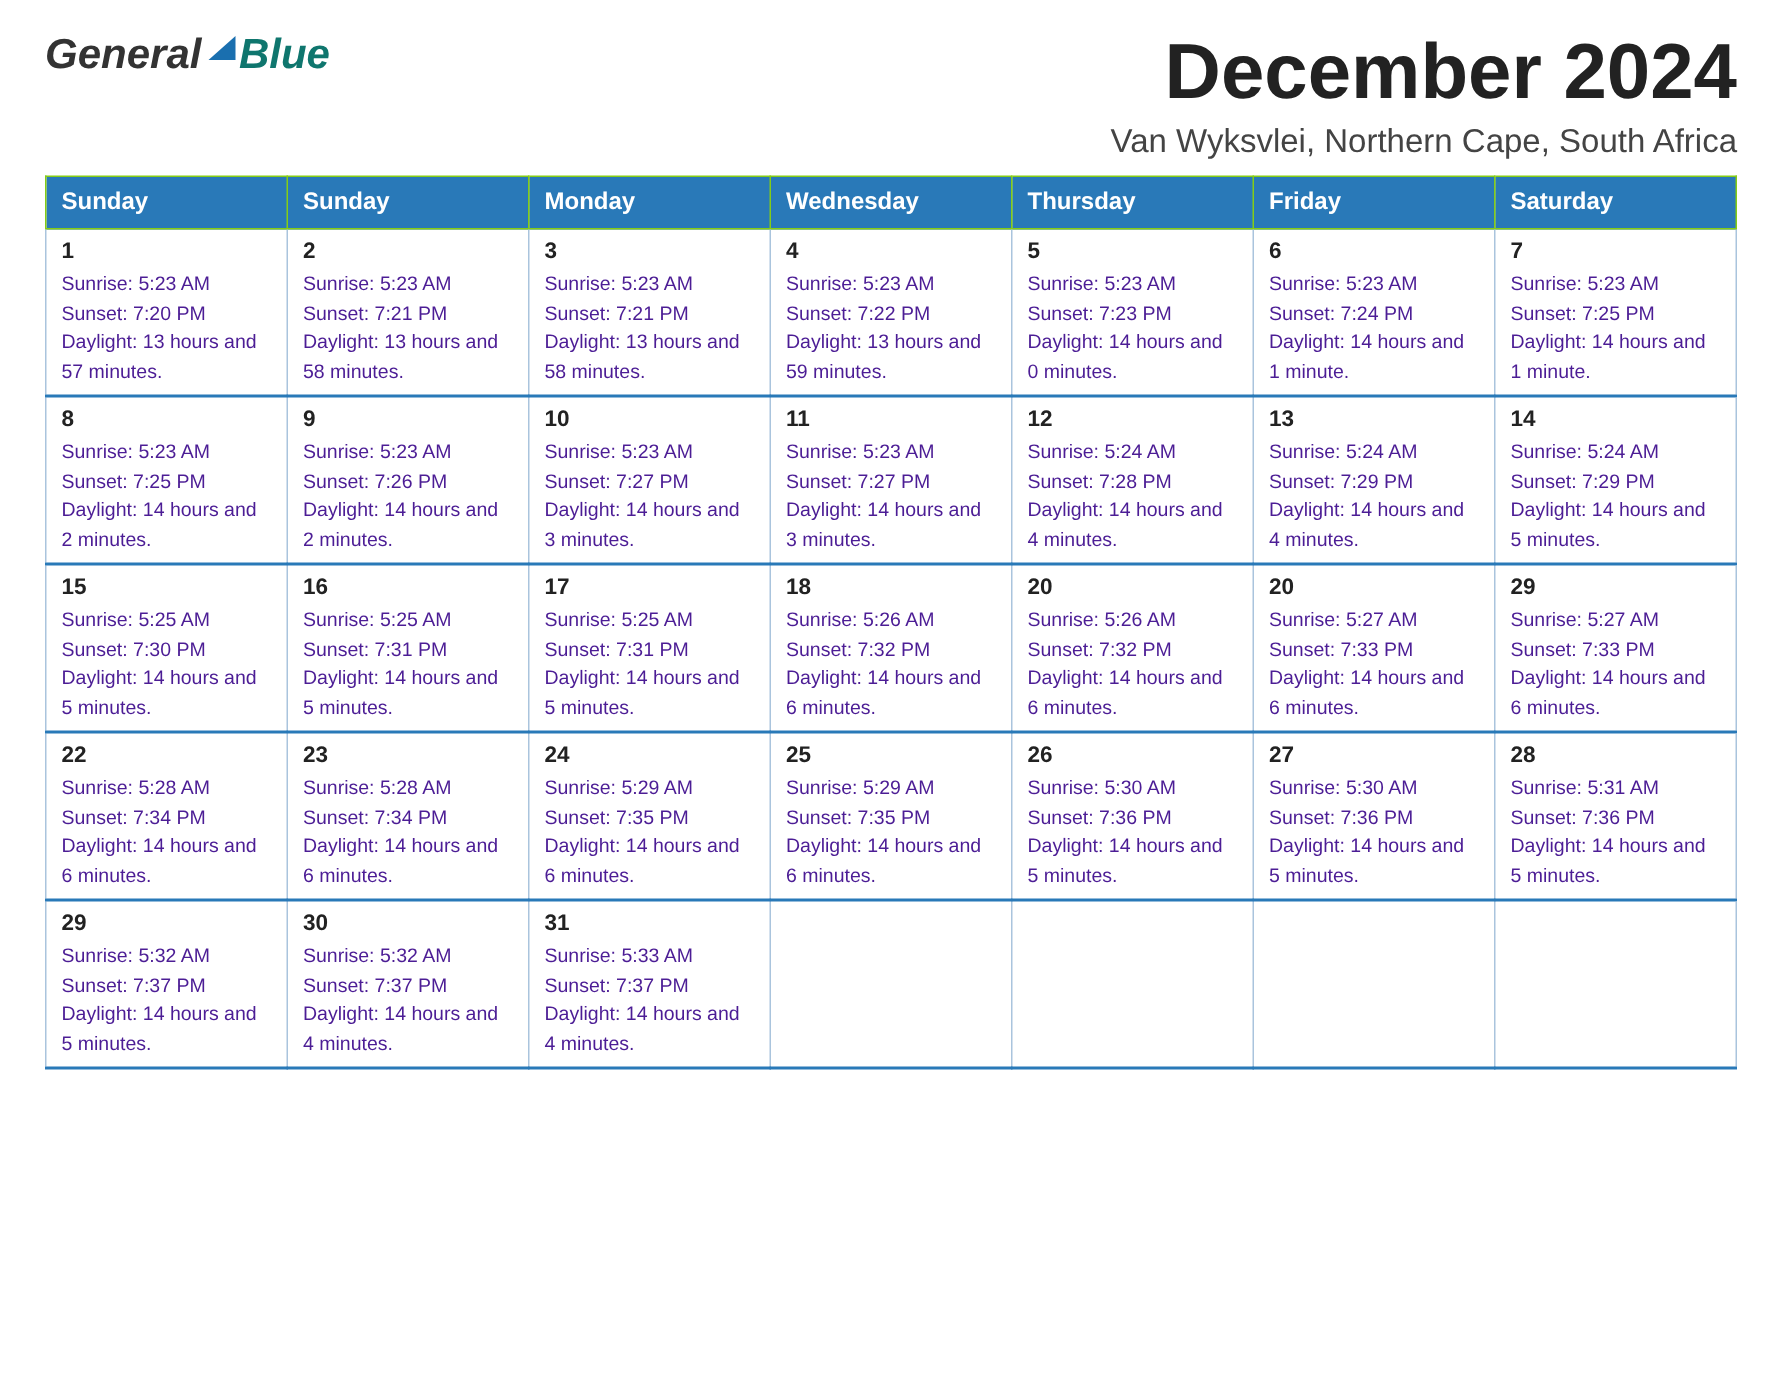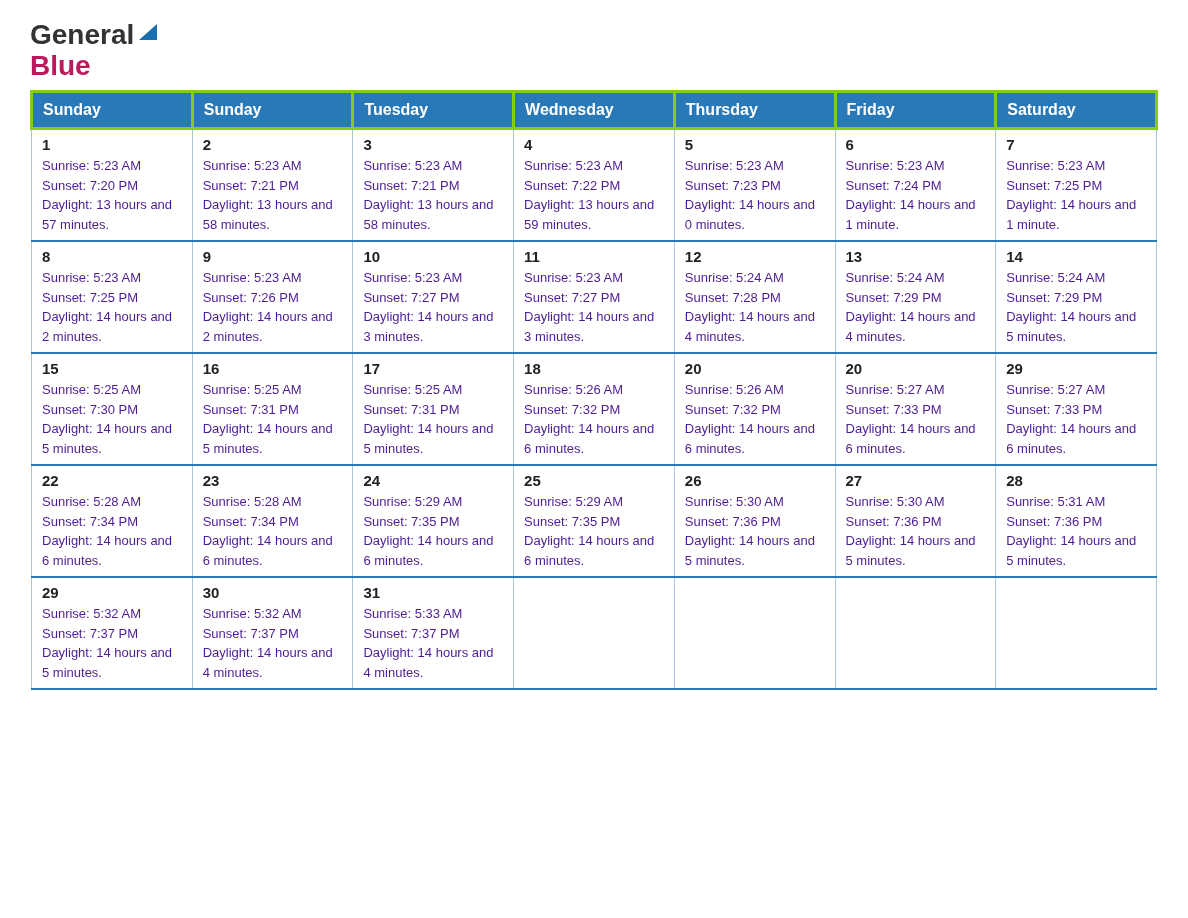--- a/index.html
+++ b/index.html
@@ -11,33 +11,34 @@
       min-height: 918px;
     }
     .header-area {
       display: flex;
       justify-content: space-between;
       align-items: flex-start;
       margin-bottom: 10px;
     }
     .logo {
       display: flex;
-      flex-direction: column;
+      flex-direction: row;
       align-items: flex-start;
+      font-style: italic;
     }
     .logo-text {
       font-size: 28px;
       font-weight: bold;
       color: #333;
       line-height: 1;
     }
     .logo-line2 {
       font-size: 28px;
       font-weight: bold;
-      color: #be185d;
+      color: #0f766e;
       line-height: 1;
       margin-top: 2px;
     }
     .title-area {
       text-align: right;
     }
     .month-title {
       font-size: 52px;
       font-weight: bold;
       color: #222;
@@ -53,21 +54,21 @@
       border-collapse: collapse;
       margin-top: 10px;
     }
     thead tr th {
       background-color: #2979b8;
       color: #fff;
       font-size: 16px;
       font-weight: bold;
       padding: 8px 10px;
       text-align: left;
-      border: 3px solid #84cc16;
+      border: 1px solid #84cc16;
     }
     tbody tr td {
       border: 1px solid #aac4dd;
       vertical-align: top;
       padding: 6px 10px;
       font-size: 13px;
       color: #222;
       width: 14.28%;
       min-height: 100px;
     }
@@ -98,28 +99,32 @@
     <div style="display:flex;align-items:center;">
       <span class="logo-text">General</span>
       <span style="display:inline-block;margin-left:3px;margin-bottom:4px;">
         <svg width="22" height="22" viewBox="0 0 22 22">
           <polygon points="2,20 20,20 20,4" fill="#1a6faf"></polygon>
         </svg>
       </span>
     </div>
     <div class="logo-line2">Blue</div>
   </div>
+  <div class="title-area">
+    <div class="month-title">December 2024</div>
+    <div class="location-title">Van Wyksvlei, Northern Cape, South Africa</div>
+  </div>
 </div>
 
 <table>
   <thead>
     <tr>
       <th>Sunday</th>
       <th>Sunday</th>
-      <th>Tuesday</th>
+      <th>Monday</th>
       <th>Wednesday</th>
       <th>Thursday</th>
       <th>Friday</th>
       <th>Saturday</th>
     </tr>
   </thead>
   <tbody id="calendar-body">
   <tr>
         <td><span class="day-num">1</span>
 <span class="day-info">Sunrise: 5:23 AM<br>Sunset: 7:20 PM<br>Daylight: 13 hours and 57 minutes.</span></td>

